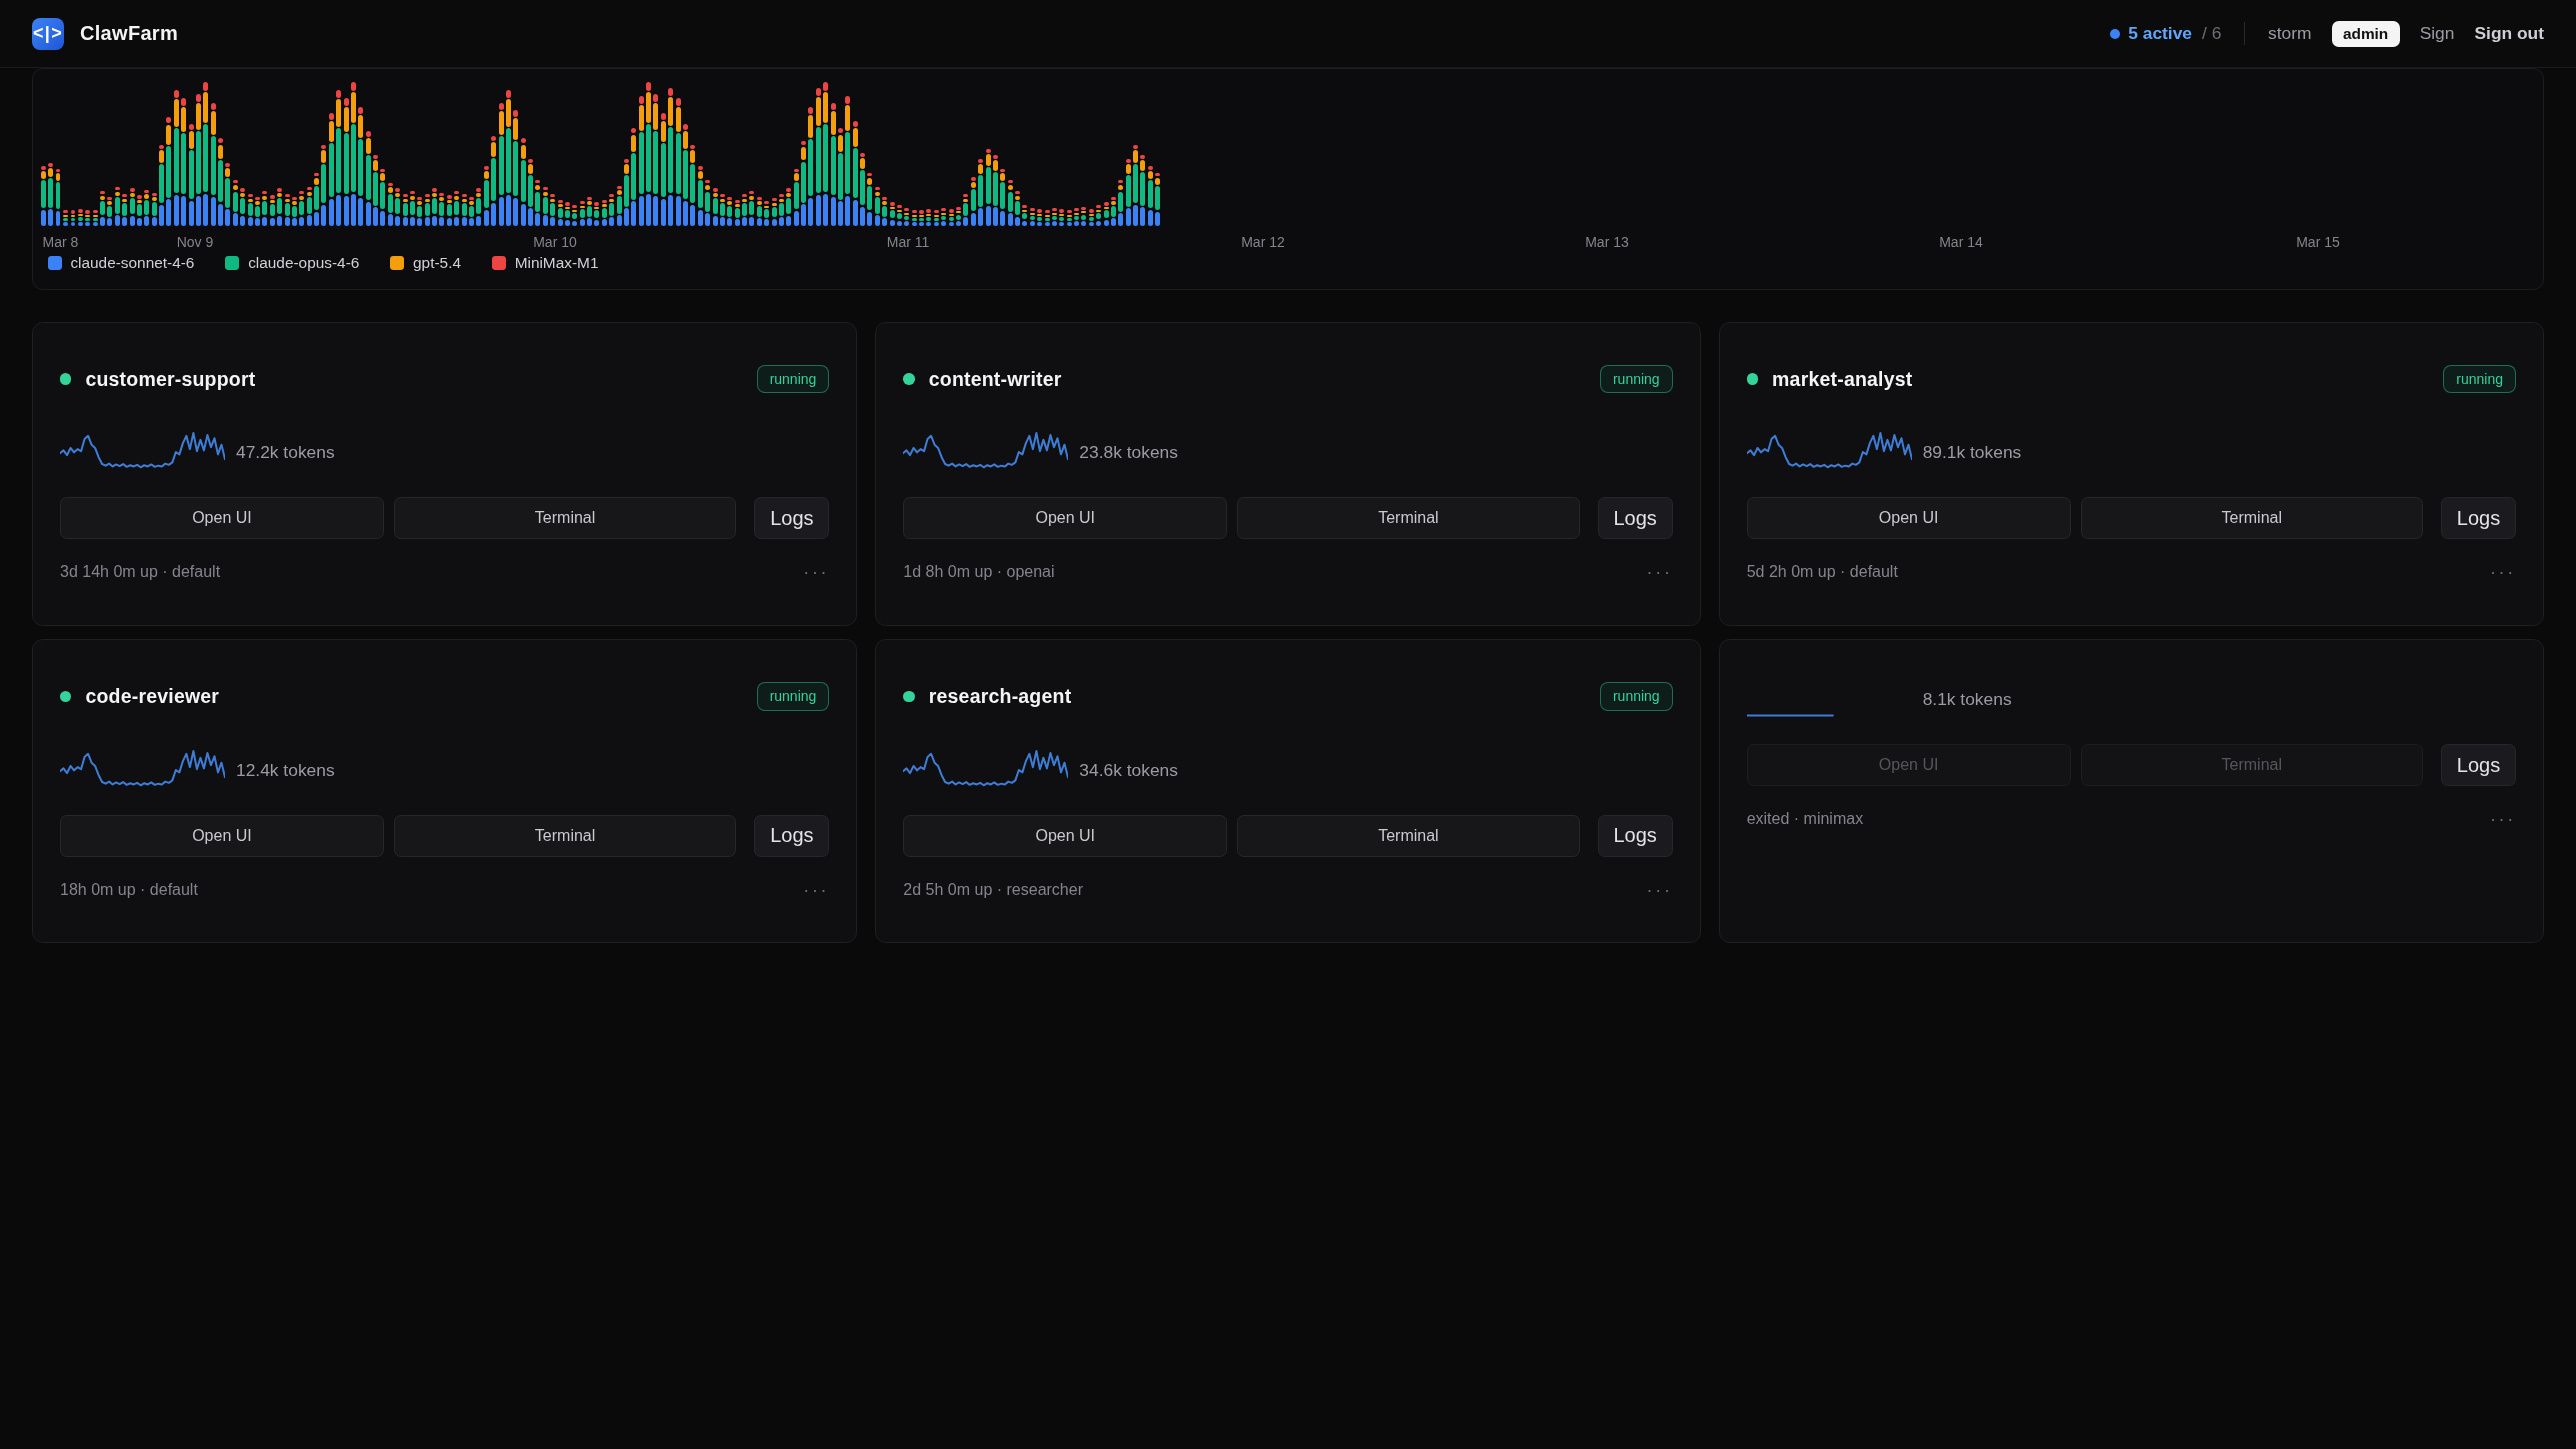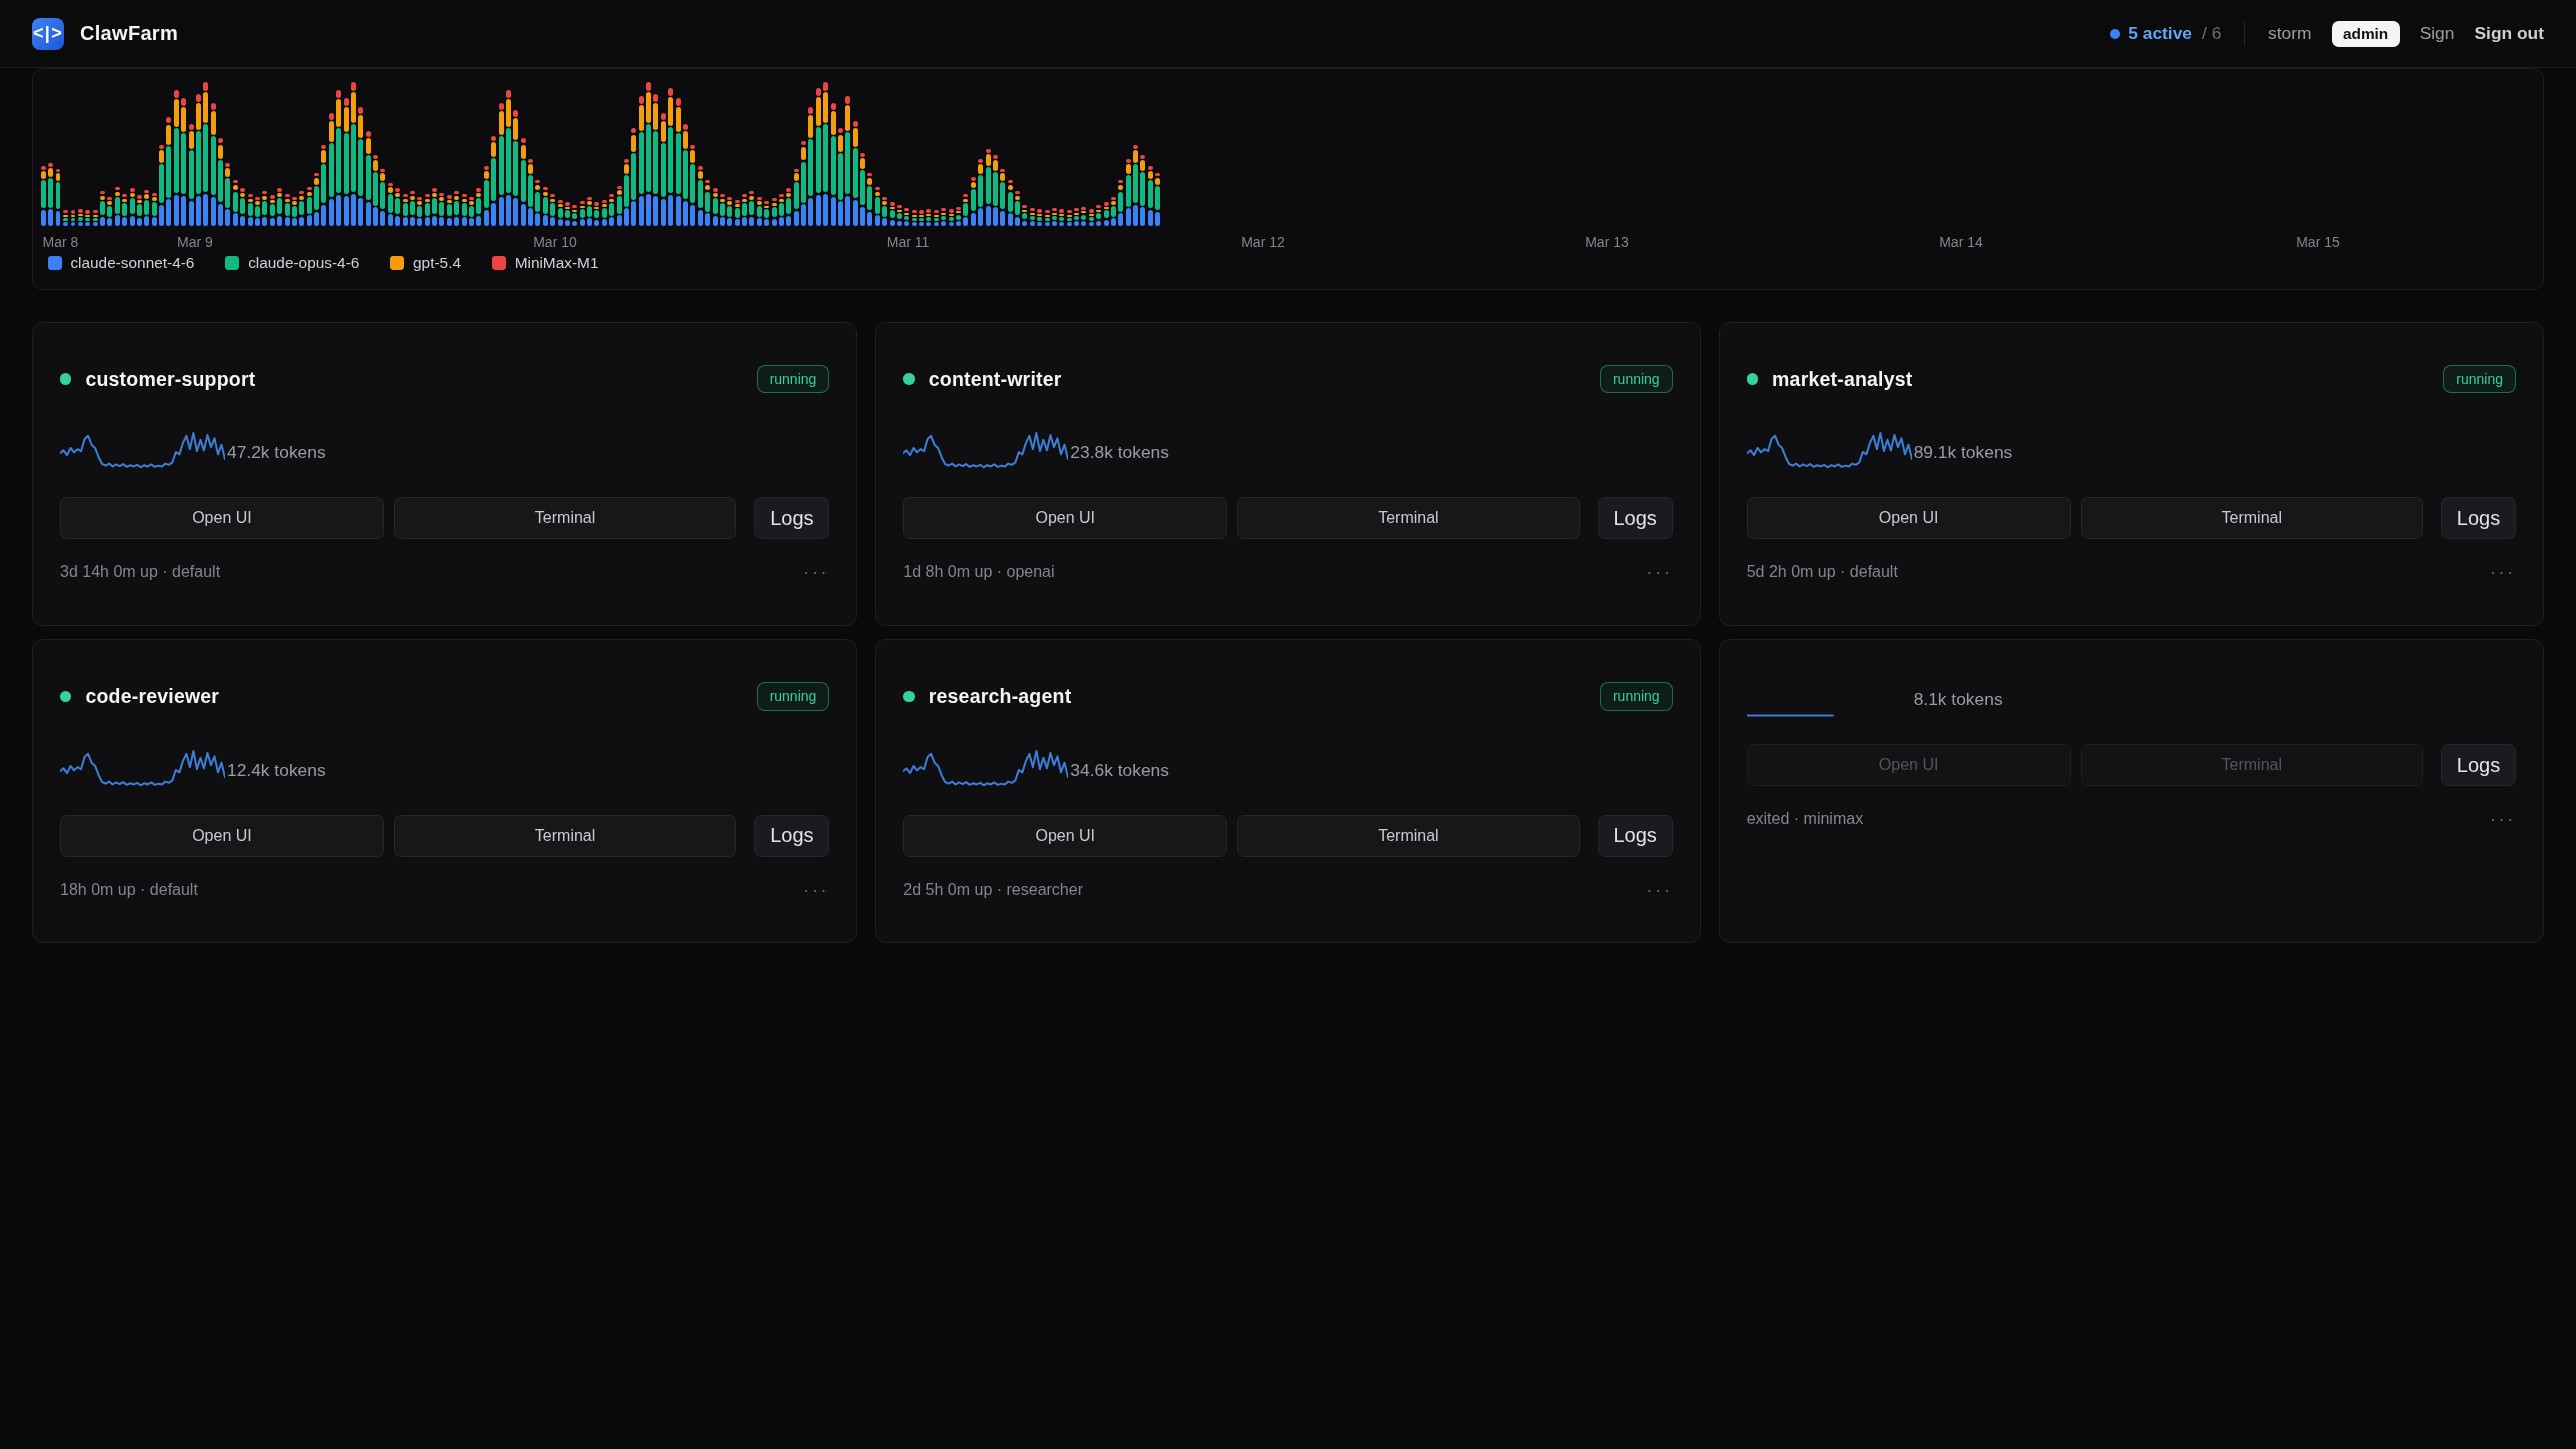--- a/index.html
+++ b/index.html
@@ -63,21 +63,21 @@
   .card-head { display:flex; align-items:center; margin-top:42px; }
   .dot { width:11.4px; height:11.4px; border-radius:50%; flex:none; }
   .dot.running { background:var(--running-green); }
   .dot.exited  { background:var(--exited-red); }
   .agent-name { font-size:19.5px; font-weight:700; color:#f4f4f5; margin:0 0 0 14px; letter-spacing:0.2px; }
   .badge { margin-left:auto; font-size:14px; padding:4.7px 12px; border-radius:8px; border:1.3px solid; line-height:1.2; }
   .badge.running { color:var(--running-green); border-color:rgba(52,211,153,.45); background:rgba(16,185,129,.08); }
   .badge.exited  { color:var(--exited-red);  border-color:rgba(248,113,113,.45); background:rgba(239,68,68,.10); }
   .spark-row { display:flex; align-items:center; margin-top:34px; height:51px; }
   .spark { width:165px; height:51px; flex:none; }
-  .tokens { font-size:17.4px; color:#9b9ba3; margin-left:2px; }
+  .tokens { font-size:17.4px; color:#9b9ba3; margin-left:11px; }
   .btn-row { display:flex; gap:10px; margin-top:19px; }
   .btn {
     height:42px; border-radius:6.7px; background:#17171a; border:1.3px solid #26262b;
     color:#c9c9cf; font-size:16px; font-family:inherit; cursor:pointer;
   }
   .btn.open { flex:1; }
   .btn.term { flex:1.06; }
   .btn.logs { flex:none; width:75px; margin-left:8px; font-size:20px; color:#e4e4e7; background:#1b1b1f; }
   .btn.disabled { color:#55555c; background:#131316; border-color:#1e1e22; cursor:default; }
   .card-foot { display:flex; align-items:center; justify-content:space-between; margin-top:24px; }
@@ -1018,21 +1018,21 @@
         </div>
         <div class="bar" style="left: 1114px; width: 4.7px;">
           <div class="seg" style="height: 3.3px; background: rgb(239, 68, 68);"></div>
           <div class="seg" style="height: 7px; background: rgb(245, 158, 11);"></div>
           <div class="seg" style="height: 24.5px; background: rgb(16, 185, 129);"></div>
           <div class="seg" style="height: 14px; background: rgb(59, 130, 246);"></div>
         </div>
       </div>
     <div class="xaxis" id="xaxis">
         <span style="left: 19.5px;">Mar 8</span>
-        <span style="left: 154px;">Mar 9</span>
+        <span style="left: 154px;">Nov 9</span>
         <span style="left: 514px;">Mar 10</span>
         <span style="left: 867px;">Mar 11</span>
         <span style="left: 1222px;">Mar 12</span>
         <span style="left: 1566px;">Mar 13</span>
         <span style="left: 1920px;">Mar 14</span>
         <span style="left: 2277px;">Mar 15</span>
       </div>
     <div class="legend" id="legend">
         <span class="legend-item">
           <span class="legend-swatch" style="background: rgb(59, 130, 246);"></span>

